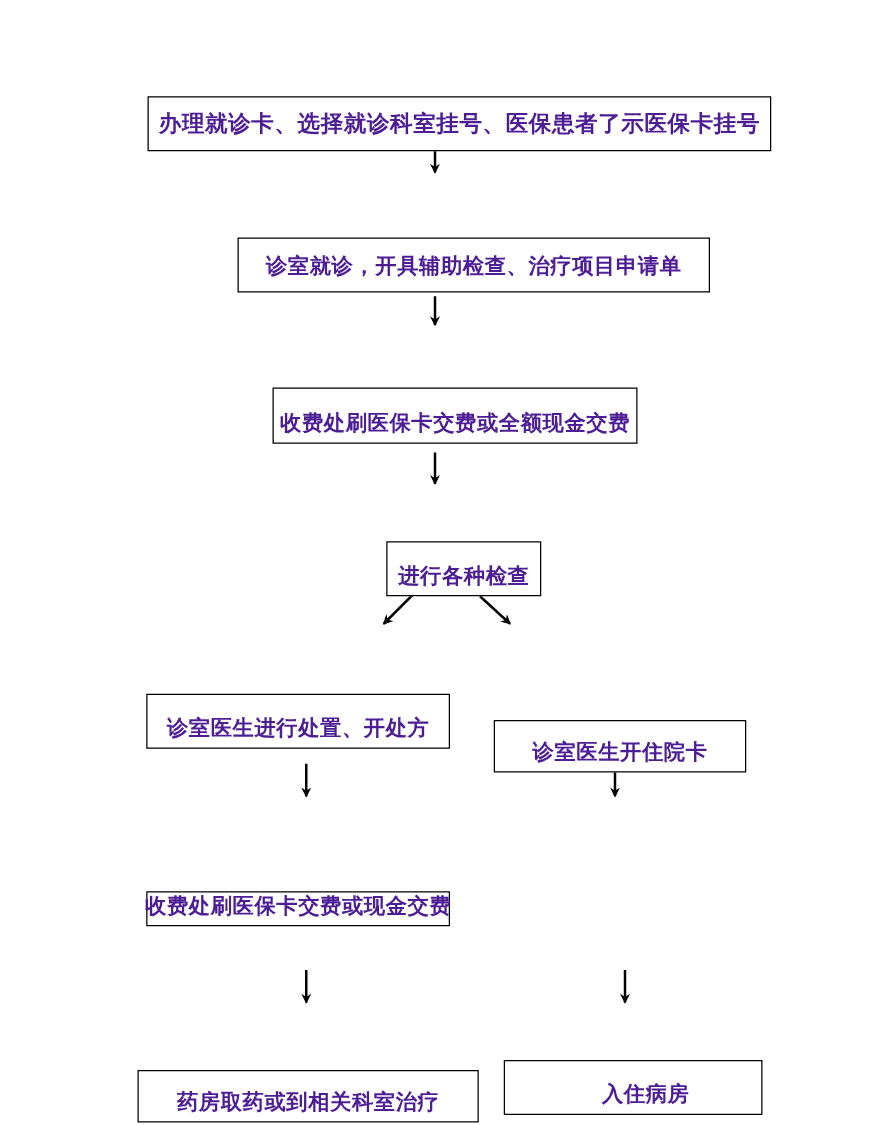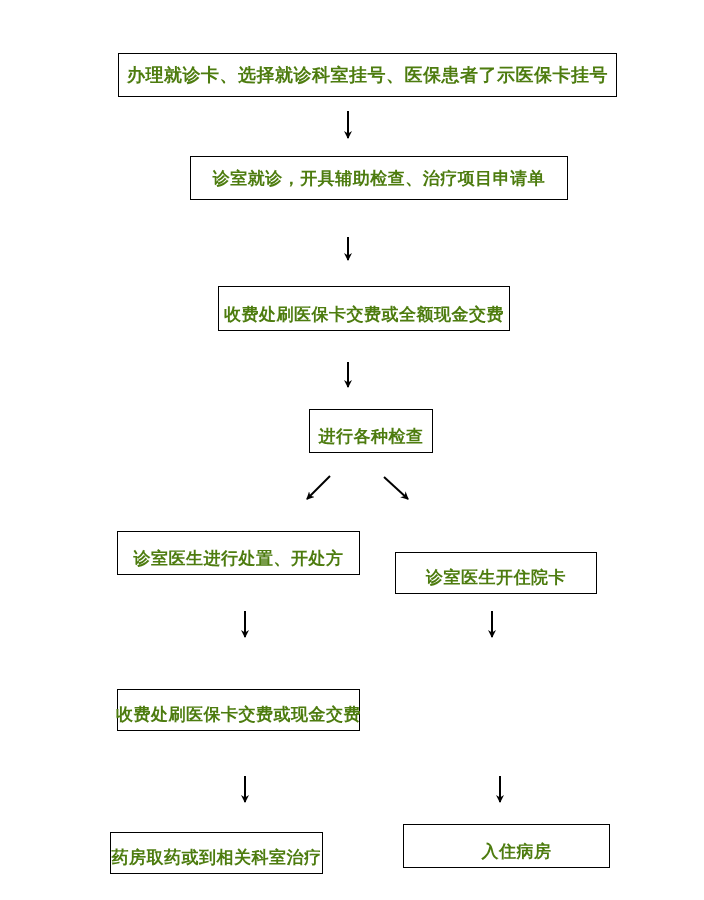--- a/index.html
+++ b/index.html
@@ -20,43 +20,44 @@
     left: 0;
     top: 0;
     width: 704px;
     height: 900px;
     pointer-events: none;
   }
   .node {
     position: absolute;
     border: 1.5px solid #000000;
     background: #ffffff;
-    color: #4d7c0f;
+    color: #4c1d95;
     font-size: 17px;
     font-weight: bold;
     display: flex;
     justify-content: center;
     align-items: center;
     white-space: nowrap;
     box-sizing: border-box;
     letter-spacing: 0.5px;
+    margin-top: 24px;
   }
   .node.low {
     align-items: flex-end;
     padding-bottom: 4px;
   }
   .b1  { left: 118px; top: 53px;  width: 499px; height: 44px; font-size: 18px; }
-  .b2  { left: 190px; top: 156px; width: 378px; height: 44px; }
+  .b2  { left: 190px; top: 166px; width: 378px; height: 44px; }
   .b3  { left: 218px; top: 286px; width: 292px; height: 45px; text-align: center; }
   .b4  { left: 309px; top: 409px; width: 124px; height: 44px; }
   .b5  { left: 117px; top: 531px; width: 243px; height: 44px; }
   .b6  { left: 395px; top: 552px; width: 202px; height: 42px; }
-  .b7  { left: 117px; top: 689px; width: 243px; height: 42px; }
+  .b7  { left: 117px; top: 689px; width: 243px; height: 28px; }
   .b8  { left: 395px; top: 691px; width: 203px; height: 44px; }
-  .b9  { left: 110px; top: 832px; width: 213px; height: 42px; }
+  .b9  { left: 110px; top: 832px; width: 273px; height: 42px; }
   .b10 { left: 403px; top: 824px; width: 207px; height: 44px; padding-left: 20px; }
 </style>
 </head>
 <body>
 
 <div class="page">
 
   <svg class="arrows" viewBox="0 0 704 900" xmlns="http://www.w3.org/2000/svg">
     <defs>
       <marker id="ah" markerWidth="9" markerHeight="9" refX="7" refY="4" orient="auto" markerUnits="userSpaceOnUse">

